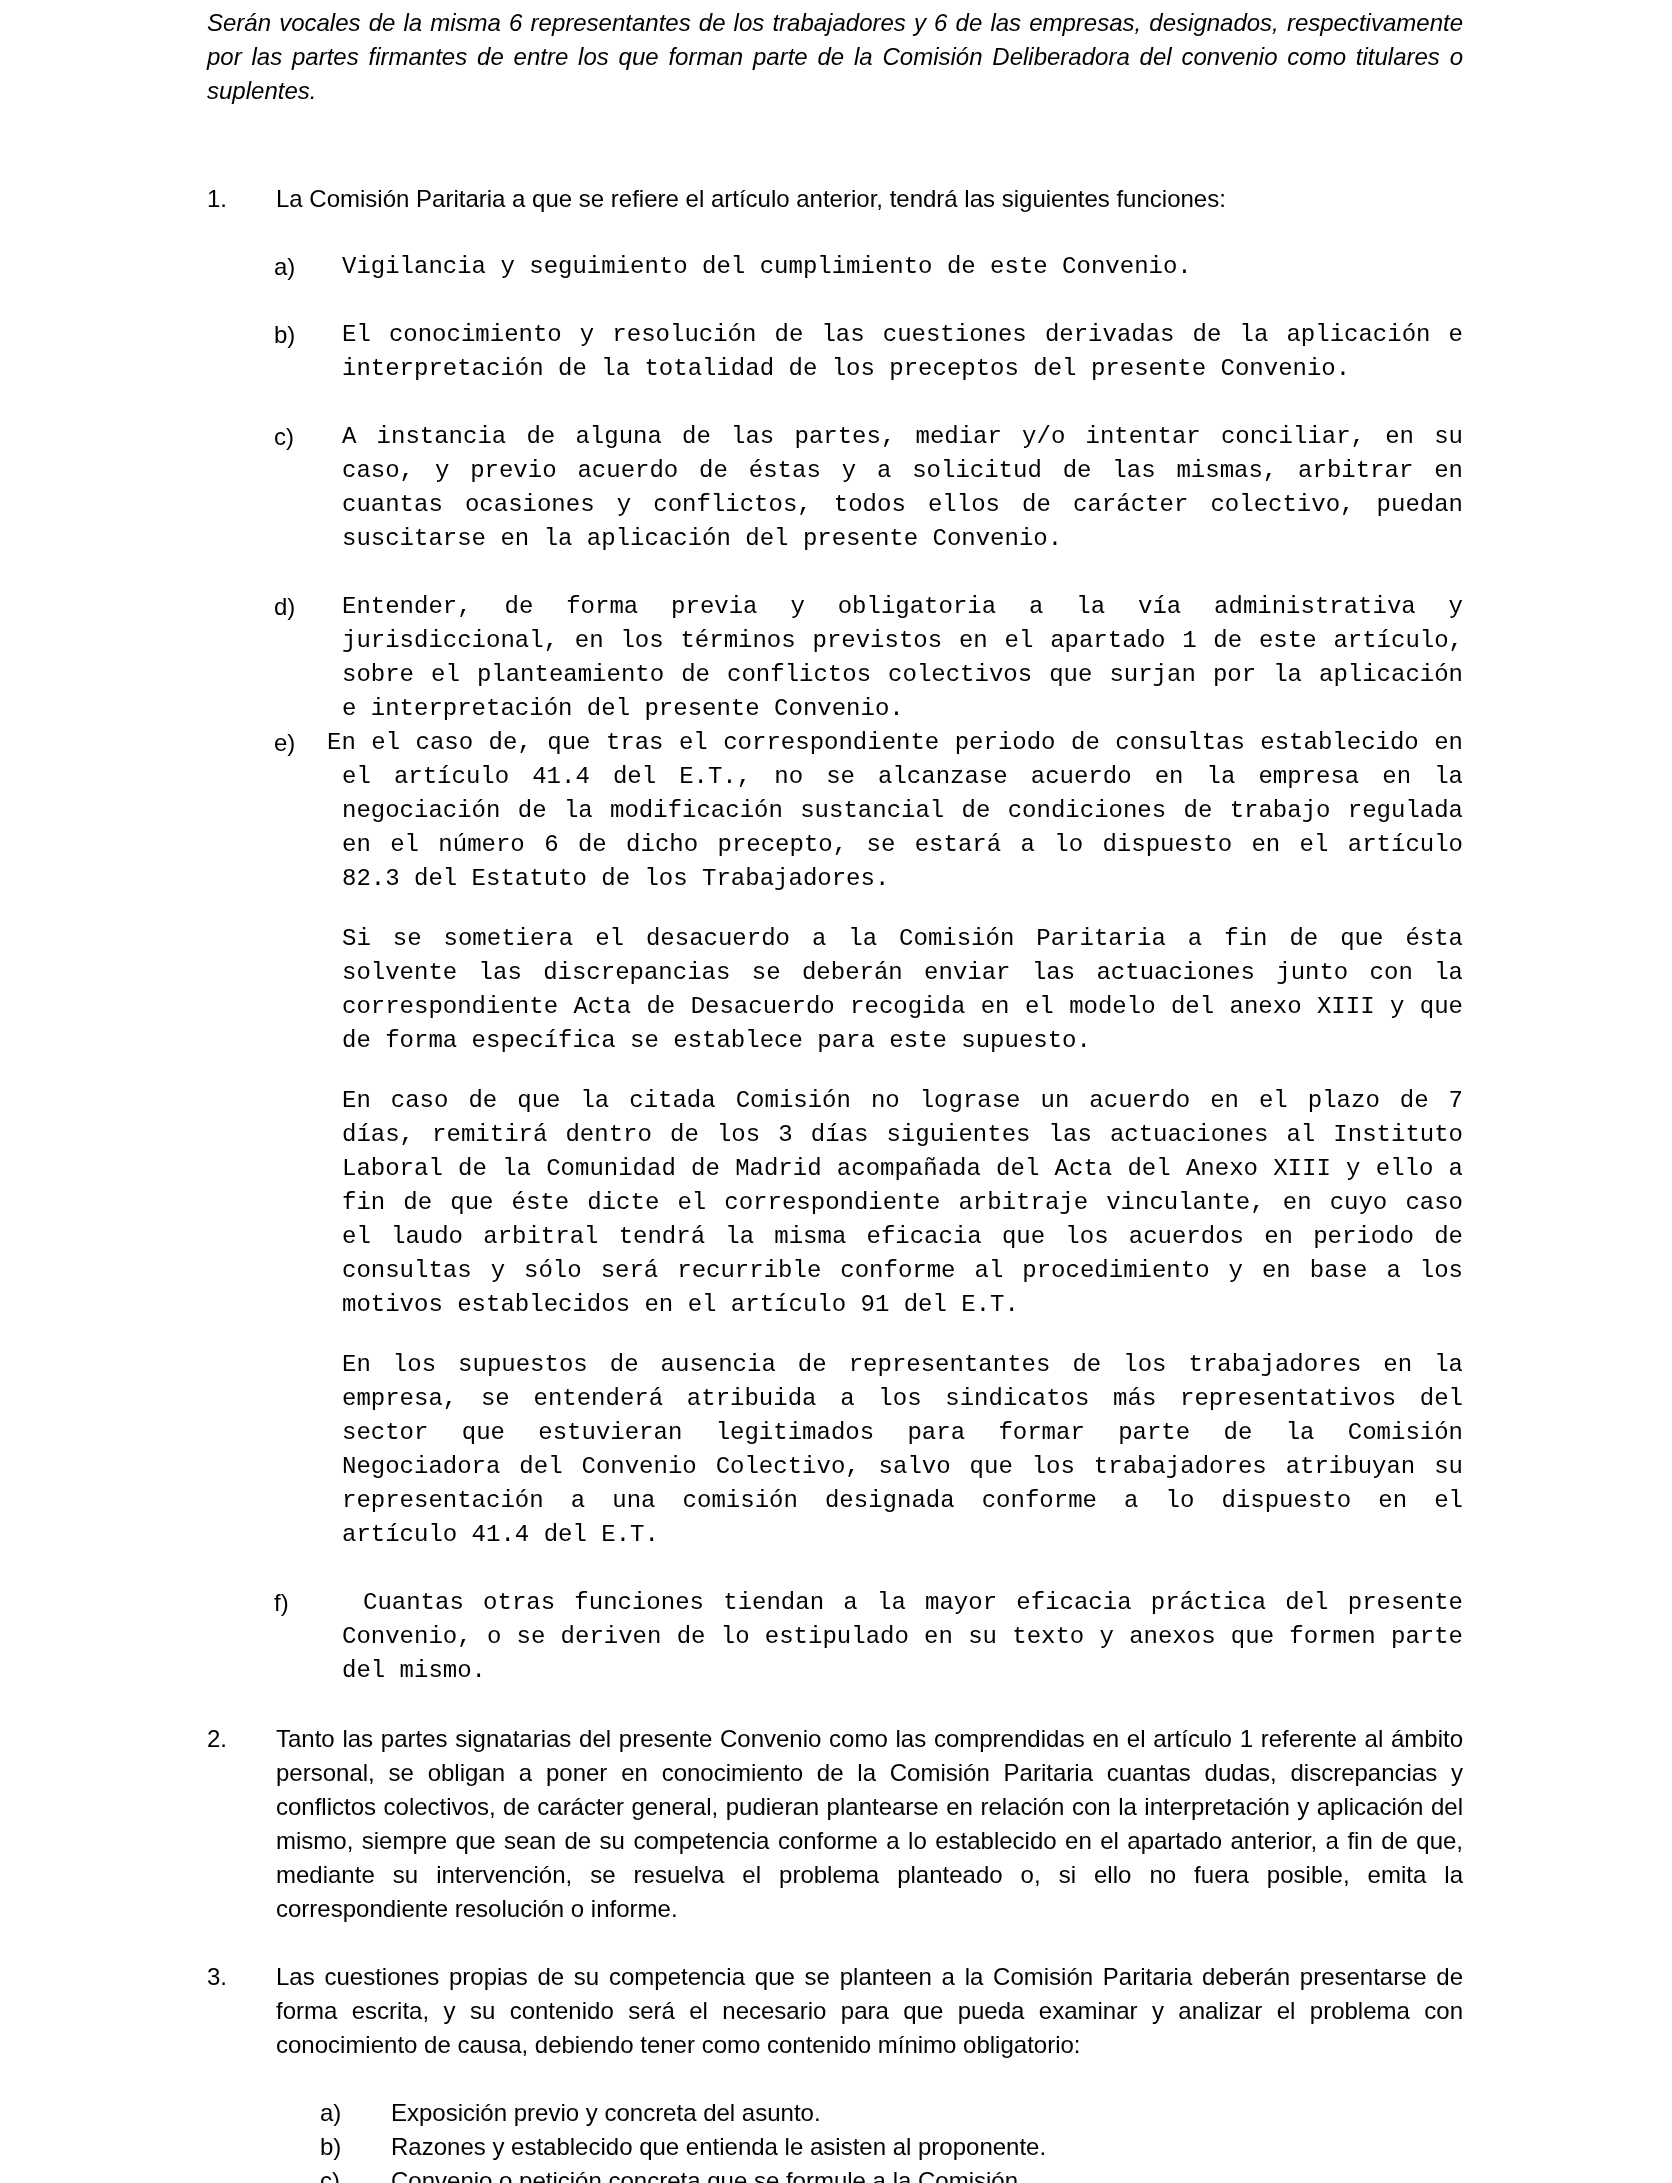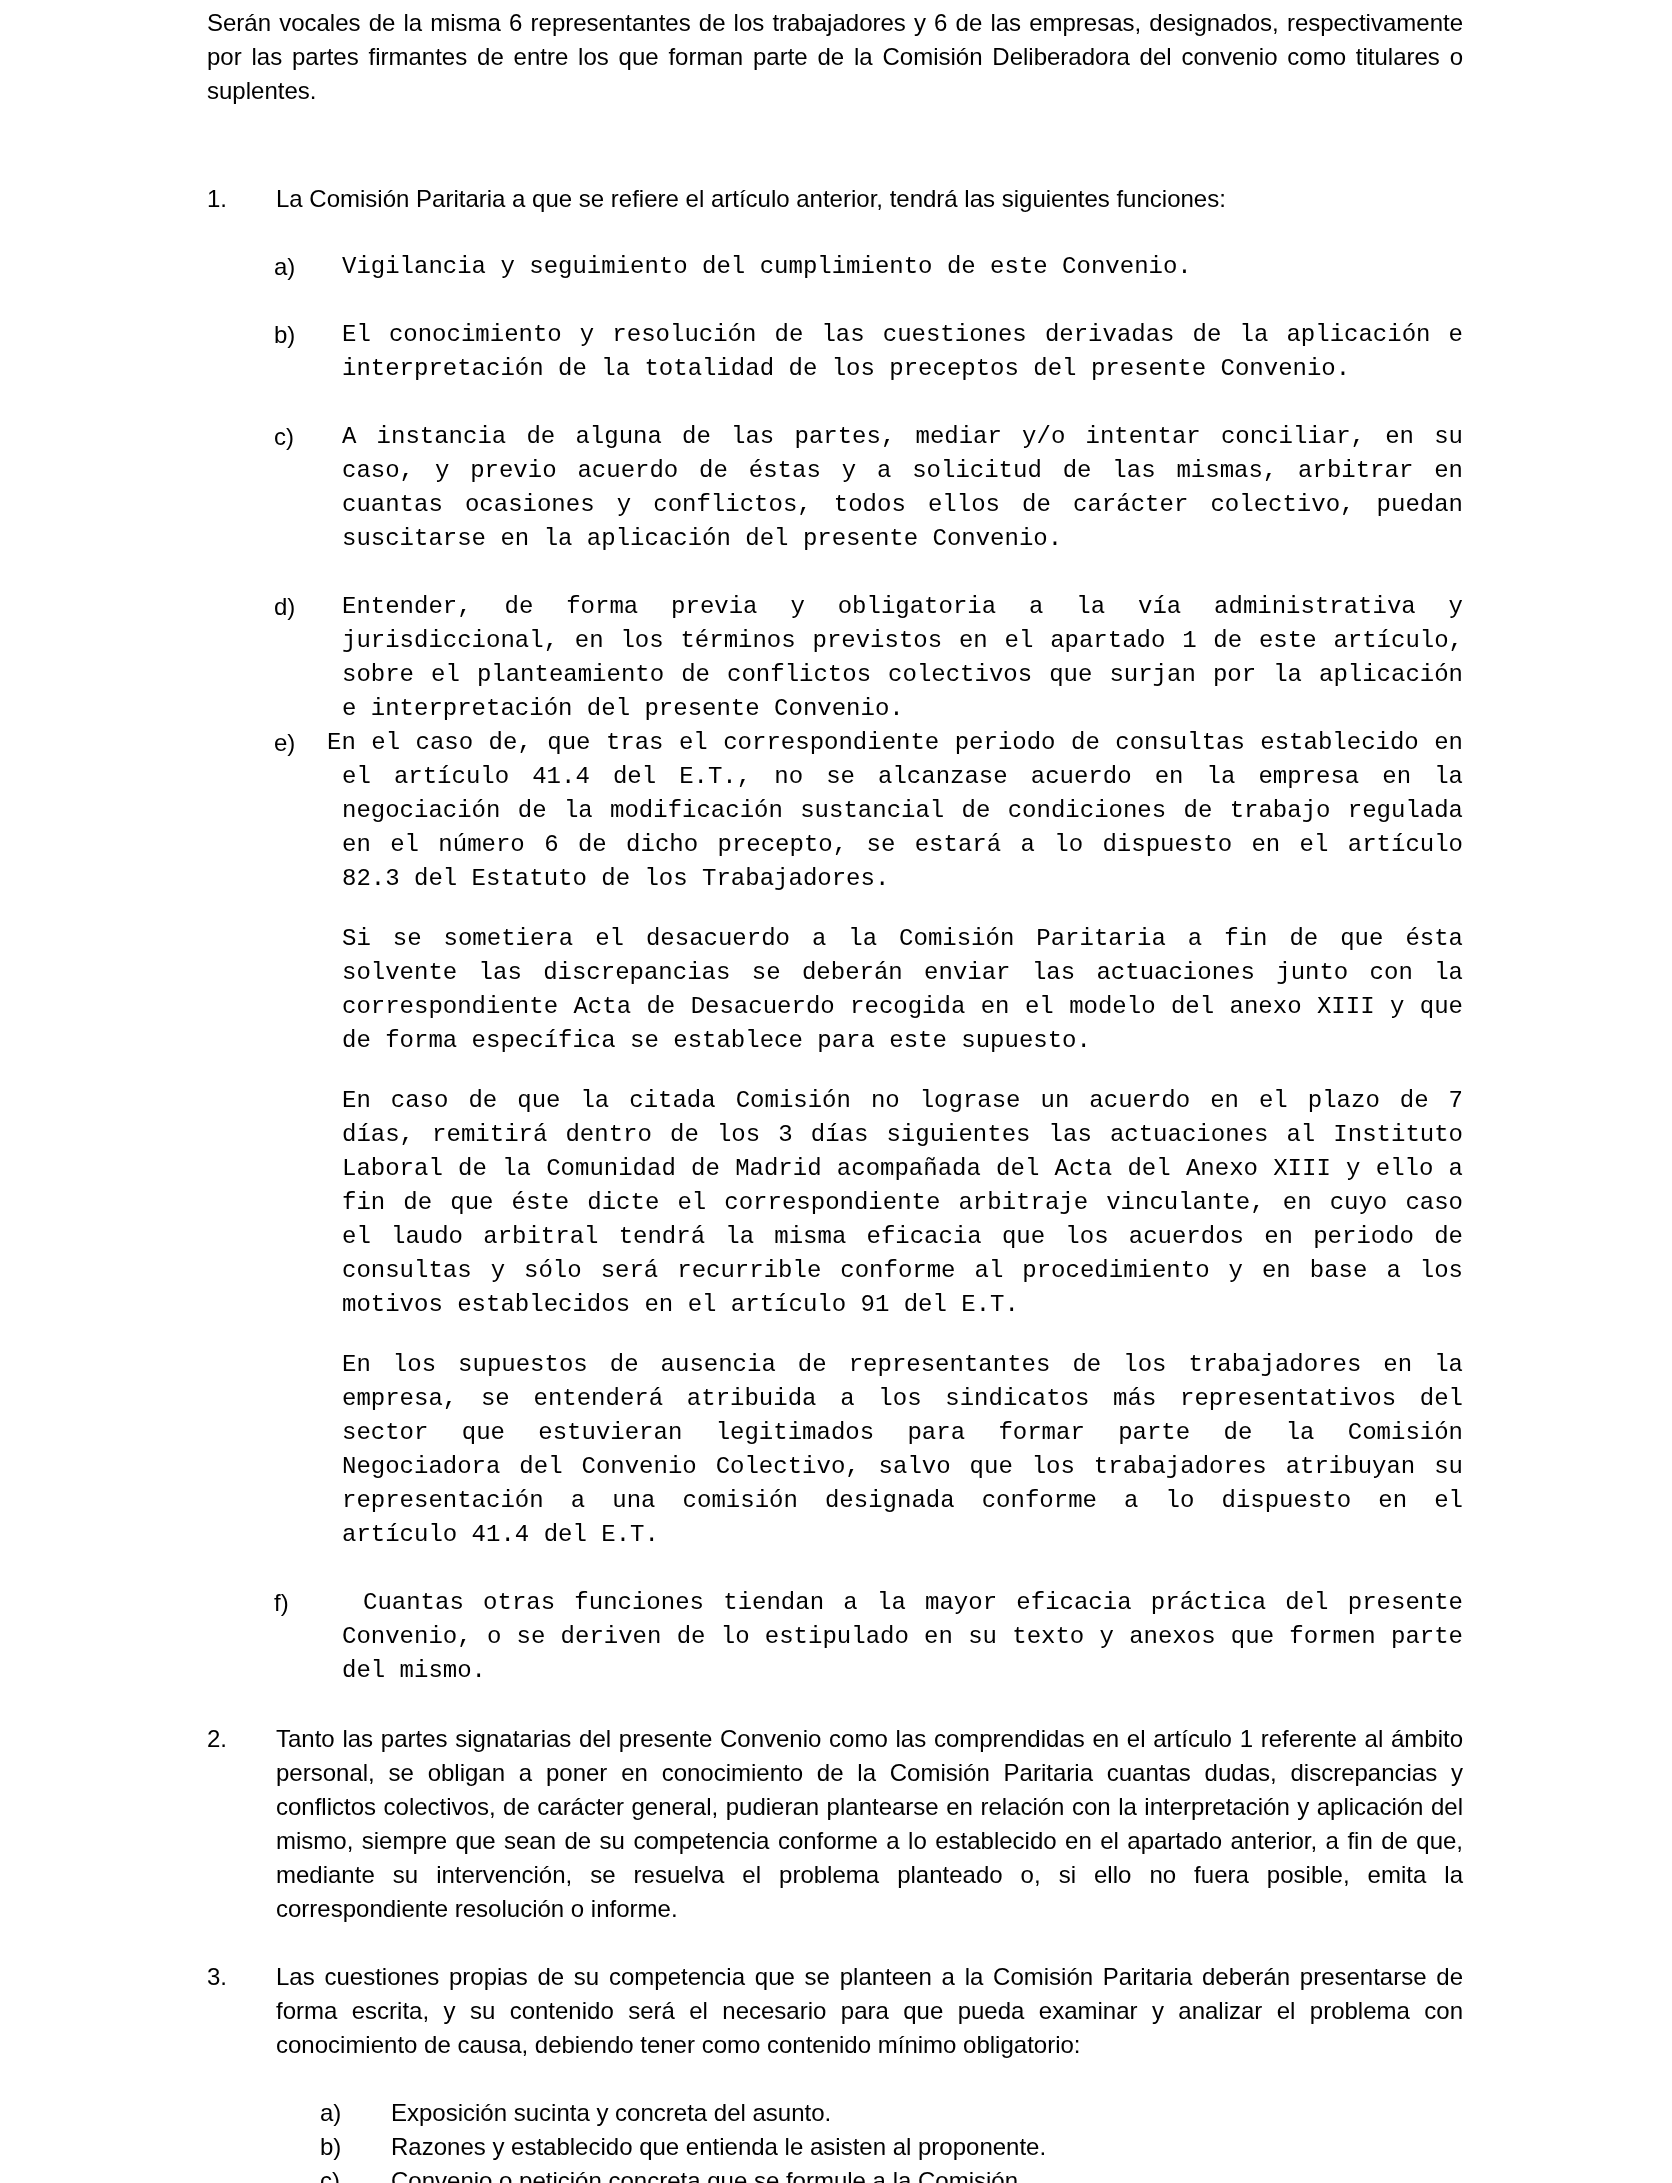--- a/index.html
+++ b/index.html
@@ -9,21 +9,21 @@
     background: #ffffff;
     color: #000000;
     font-family: "Liberation Sans", sans-serif;
     font-size: 24px;
     line-height: 34px;
   }
   .page { padding: 6px 209px 0 207px; }
 
   .justify { text-align: justify; }
 
-  .intro { margin: 0 0 74px 0; }
+  .intro { margin: 0 0 74px 0; font-style: italic; }
 
   .heading {
     font-size: 24px;
     font-weight: bold;
     margin: 0 0 34px 0;
     white-space: pre-wrap;
   }
 
   
   .num-item { display: flex; margin: 0 0 34px 0; }
@@ -101,21 +101,21 @@
   </div>
 
   <div class="num-item" style="margin-bottom:0;">
     <span class="num">3.</span>
     <div class="num-body justify">Las cuestiones propias de su competencia que se planteen a la Comisión Paritaria deberán presentarse de forma escrita, y su contenido será el necesario para que pueda examinar y analizar el problema con conocimiento de causa, debiendo tener como contenido mínimo obligatorio:</div>
   </div>
 
   <div class="inner-list">
     <div class="inner">
       <span class="letter">a)</span>
-      <div class="inner-body">Exposición sucinta y concreta del asunto.</div>
+      <div class="inner-body">Exposición previo y concreta del asunto.</div>
     </div>
     <div class="inner">
       <span class="letter">b)</span>
       <div class="inner-body">Razones y establecido que entienda le asisten al proponente.</div>
     </div>
     <div class="inner">
       <span class="letter">c)</span>
       <div class="inner-body">Convenio o petición concreta que se formule a la Comisión.</div>
     </div>
   </div>

